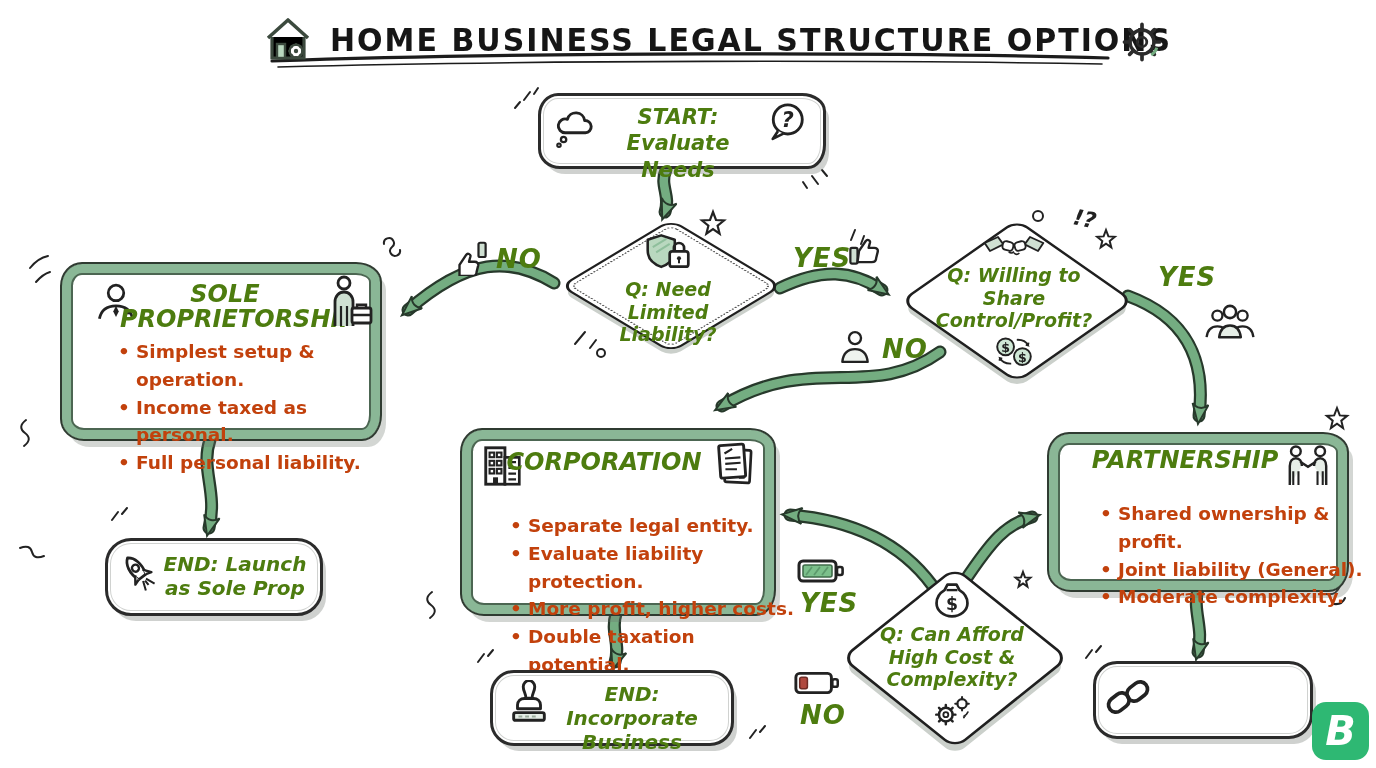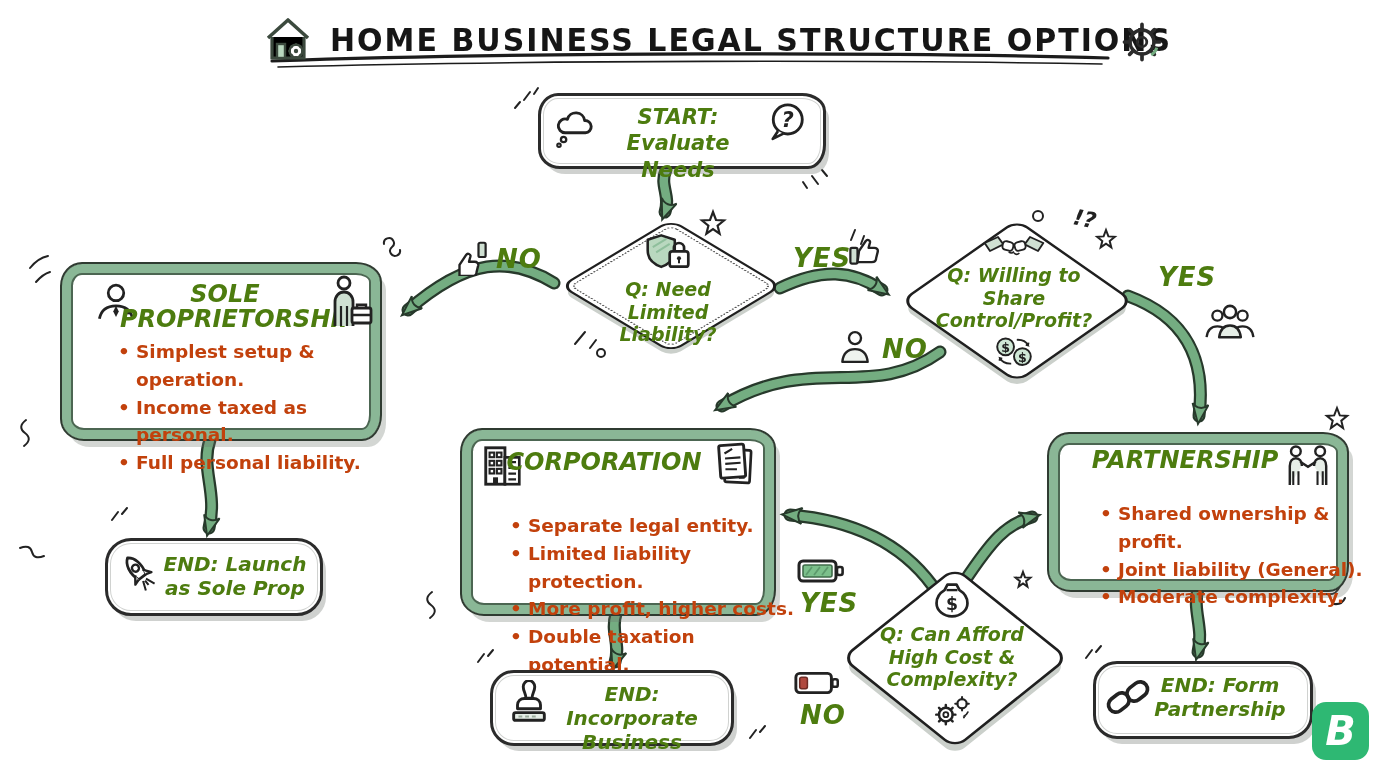--- a/index.html
+++ b/index.html
@@ -299,21 +299,21 @@
   <span class="ico" style="left:712px;top:440px">
     <svg width="48" height="52" viewBox="0 0 25 27">
       <rect x="7" y="5" width="13" height="17" rx="1" fill="#fff" stroke="#222" stroke-width="1.4" transform="rotate(3 13 13)"></rect>
       <rect x="4" y="2.5" width="13" height="17" rx="1" fill="#fff" stroke="#222" stroke-width="1.5" transform="rotate(-4 10 11)"></rect>
       <path d="M6.5,7 l4,-2.4 M6.8,9.6 l8,-0.6 M6.9,12.4 l8,-0.6 M7,15.2 h6" stroke="#222" stroke-width="1.1" fill="none"></path>
       <path d="M14,19.5 h3" stroke="#222" stroke-width="1.3"></path>
     </svg>
   </span>
   <ul class="abs bullets" style="left:502px;top:496px;width:270px;margin-top:16px;">
     <li>Separate legal entity.</li>
-    <li>Limited liability protection.</li>
+    <li>Evaluate liability protection.</li>
     <li>More profit, higher costs.</li>
     <li>Double taxation potential.</li>
   </ul>
 
   <div class="abs roundbox" style="left:490px;top:670px;width:238px;height:70px;border-radius:24px;"></div>
   <span class="ico" style="left:506px;top:680px">
     <svg width="46" height="48" viewBox="0 0 24 25">
       <path d="M9,3.5 a3,3.2 0 0 1 6,0 c0,2.4 -1.4,3.4 -1.4,6 h-3.2 c0,-2.6 -1.4,-3.6 -1.4,-6 z" fill="#fff" stroke="#222" stroke-width="1.5" stroke-linejoin="round"></path>
       <path d="M6,13 c0,-2 1.6,-3.4 3.6,-3.4 h4.8 c2,0 3.6,1.4 3.6,3.4 v2 H6 z" fill="#fff" stroke="#222" stroke-width="1.5" stroke-linejoin="round"></path>
       <rect x="4" y="17" width="16" height="4" rx="1" fill="#e6eee7" stroke="#222" stroke-width="1.5"></rect>
@@ -340,21 +340,20 @@
     <li>Moderate complexity.</li>
   </ul>
 
   <div class="abs roundbox" style="left:1093px;top:661px;width:214px;height:72px;border-radius:24px;"></div>
   <span class="ico" style="left:1104px;top:674px">
     <svg width="48" height="46" viewBox="0 0 26 24">
       <rect x="2" y="11" width="12" height="8" rx="4" fill="none" stroke="#222" stroke-width="2" transform="rotate(-38 8 15)"></rect>
       <rect x="12" y="5" width="12" height="8" rx="4" fill="none" stroke="#222" stroke-width="2" transform="rotate(-38 18 9)"></rect>
     </svg>
   </span>
-  <div class="abs hand endlabel" style="left:1150px;top:673px;width:140px;">END: Form Partnership</div>
 
 
   <div class="diamond" style="left:874px;top:577px;width:156px;height:156px;transform:scaleY(0.80) rotate(45deg);transform-origin:center;"></div>
   <div class="dcontent" style="left:860px;top:572px;width:184px;height:164px;">
     <span>
       <svg width="44" height="40" viewBox="0 0 24 22">
         <path d="M9.5,2 h5 l1.6,3 c3,1.8 4.4,4.4 4.4,7.2 a8.5,7.2 0 0 1 -17,0 c0,-2.8 1.4,-5.4 4.4,-7.2 z" fill="#fff" stroke="#222" stroke-width="1.5" stroke-linejoin="round"></path>
         <path d="M9,5 h6" stroke="#222" stroke-width="1.3"></path>
         <text x="12" y="16" text-anchor="middle" font-size="9.5" font-weight="bold" fill="#222">$</text>
       </svg>

